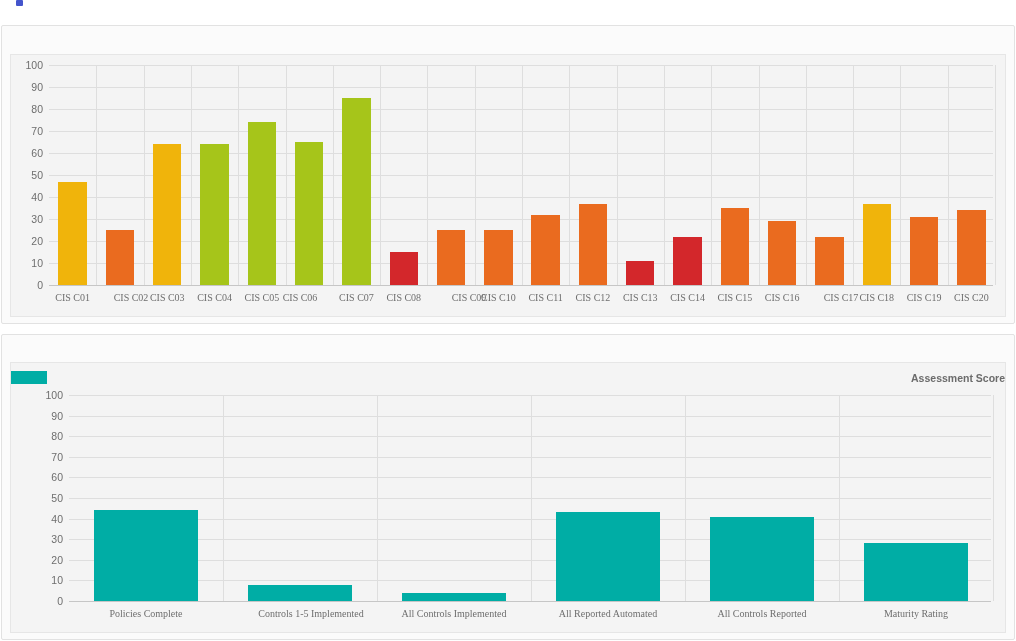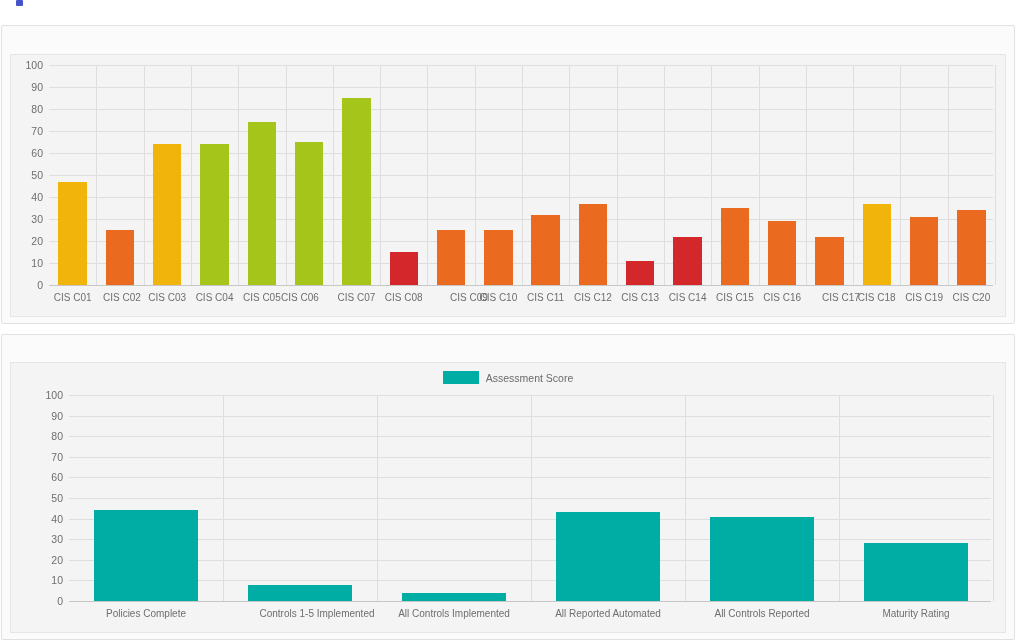--- a/index.html
+++ b/index.html
@@ -43,22 +43,23 @@
     background: #f4f4f4;
     border: 1px solid #e6e6e6;
   }
   #plot-csc   { top: 28px; height: 263px; }
   #plot-mat   { top: 27px; height: 271px; }
 
   .plot-inner { position: relative; width: 100%; height: 100%; }
 
   .legend {
     position: absolute; top: 8px; left: 0; width: 100%;
-    display: flex; justify-content: center; align-items: center; gap: 7px;
+    display: flex; justify-content: space-between; align-items: center; gap: 7px;
     pointer-events: none;
+    font-weight: bold;
   }
   .legend-swatch { width: 36px; height: 13px; background: #00ada5; display:inline-block; }
   .legend-label { font-size: 10.5px; color: #6b6b6b; }
 
   
   .axes { position: absolute; }
   .gridline { position: absolute; left: 0; right: 0; height: 1px; background: #dedede; }
   .vgrid { position: absolute; top: 0; bottom: 0; width: 1px; background: #dedede; }
   .ytick {
     position: absolute; right: calc(100% + 6px);
@@ -67,20 +68,21 @@
   }
   .bars-layer { position: absolute; left: 0; right: 0; top: 0; bottom: 0; }
   .bar {
     position: absolute; bottom: 0;
   }
   .xlabels { position: absolute; left: 0; right: 0; }
   .xlabel {
     position: absolute; text-align: right;
     font-size: 10px; color: #6e6e6e; white-space: nowrap;
     transform: translateX(-50%);
+    font-family: Liberation Serif, serif;
   }
   .xlabel.wide { font-size: 10px; }
 </style>
 </head>
 <body>
 
 <div id="root">
 
   <div class="top-artifact"></div>
 
@@ -148,21 +150,21 @@
               <div class="bar" title="CIS C15: 35" style="left: 671.66px; width: 28.38px; height: 77px; background: rgb(234, 107, 31);"></div>
               <div class="bar" title="CIS C16: 29" style="left: 718.96px; width: 28.38px; height: 63.8px; background: rgb(234, 107, 31);"></div>
               <div class="bar" title="CIS C17: 22" style="left: 766.26px; width: 28.38px; height: 48.4px; background: rgb(234, 107, 31);"></div>
               <div class="bar" title="CIS C18: 37" style="left: 813.56px; width: 28.38px; height: 81.4px; background: rgb(240, 180, 11);"></div>
               <div class="bar" title="CIS C19: 31" style="left: 860.86px; width: 28.38px; height: 68.2px; background: rgb(234, 107, 31);"></div>
               <div class="bar" title="CIS C20: 34" style="left: 908.16px; width: 28.38px; height: 74.8px; background: rgb(234, 107, 31);"></div>
             </div>
           </div>
           <div class="xlabels" style="top: 237px; left: 38px; right: 12px;">
             <div class="xlabel" style="left: 23.65px;">CIS C01</div>
-            <div class="xlabel" style="left: 73px;">CIS C02</div>
+            <div class="xlabel" style="left: 82px;">CIS C02</div>
             <div class="xlabel" style="left: 118.25px;">CIS C03</div>
             <div class="xlabel" style="left: 165.55px;">CIS C04</div>
             <div class="xlabel" style="left: 212.85px;">CIS C05</div>
             <div class="xlabel" style="left: 251px;">CIS C06</div>
             <div class="xlabel" style="left: 307.45px;">CIS C07</div>
             <div class="xlabel" style="left: 354.75px;">CIS C08</div>
             <div class="xlabel" style="left: 420px;">CIS C09</div>
             <div class="xlabel" style="left: 449.35px;">CIS C10</div>
             <div class="xlabel" style="left: 496.65px;">CIS C11</div>
             <div class="xlabel" style="left: 543.95px;">CIS C12</div>
@@ -219,21 +221,21 @@
               <div class="bar" title="Policies Complete: 44" style="left: 24.64px; width: 104.72px; height: 90.64px; background: rgb(0, 173, 165);"></div>
               <div class="bar" title="Controls 1-5 Implemented: 8" style="left: 178.64px; width: 104.72px; height: 16.48px; background: rgb(0, 173, 165);"></div>
               <div class="bar" title="All Controls Implemented: 4" style="left: 332.64px; width: 104.72px; height: 8.24px; background: rgb(0, 173, 165);"></div>
               <div class="bar" title="All Controls Automated: 43" style="left: 486.64px; width: 104.72px; height: 88.58px; background: rgb(0, 173, 165);"></div>
               <div class="bar" title="All Controls Reported: 41" style="left: 640.64px; width: 104.72px; height: 84.46px; background: rgb(0, 173, 165);"></div>
               <div class="bar" title="Maturity Rating: 28" style="left: 794.64px; width: 104.72px; height: 57.68px; background: rgb(0, 173, 165);"></div>
             </div>
           </div>
           <div class="xlabels" style="top: 245px; left: 58px; right: 14px;">
             <div class="xlabel wide" style="left: 77px;">Policies Complete</div>
-            <div class="xlabel wide" style="left: 248px;">Controls 1-5 Implemented</div>
+            <div class="xlabel wide" style="left: 242px;">Controls 1-5 Implemented</div>
             <div class="xlabel wide" style="left: 385px;">All Controls Implemented</div>
             <div class="xlabel wide" style="left: 539px;">All Reported Automated</div>
             <div class="xlabel wide" style="left: 693px;">All Controls Reported</div>
             <div class="xlabel wide" style="left: 847px;">Maturity Rating</div>
           </div>
         </div>
     </div>
   </div>
 
 </div>

